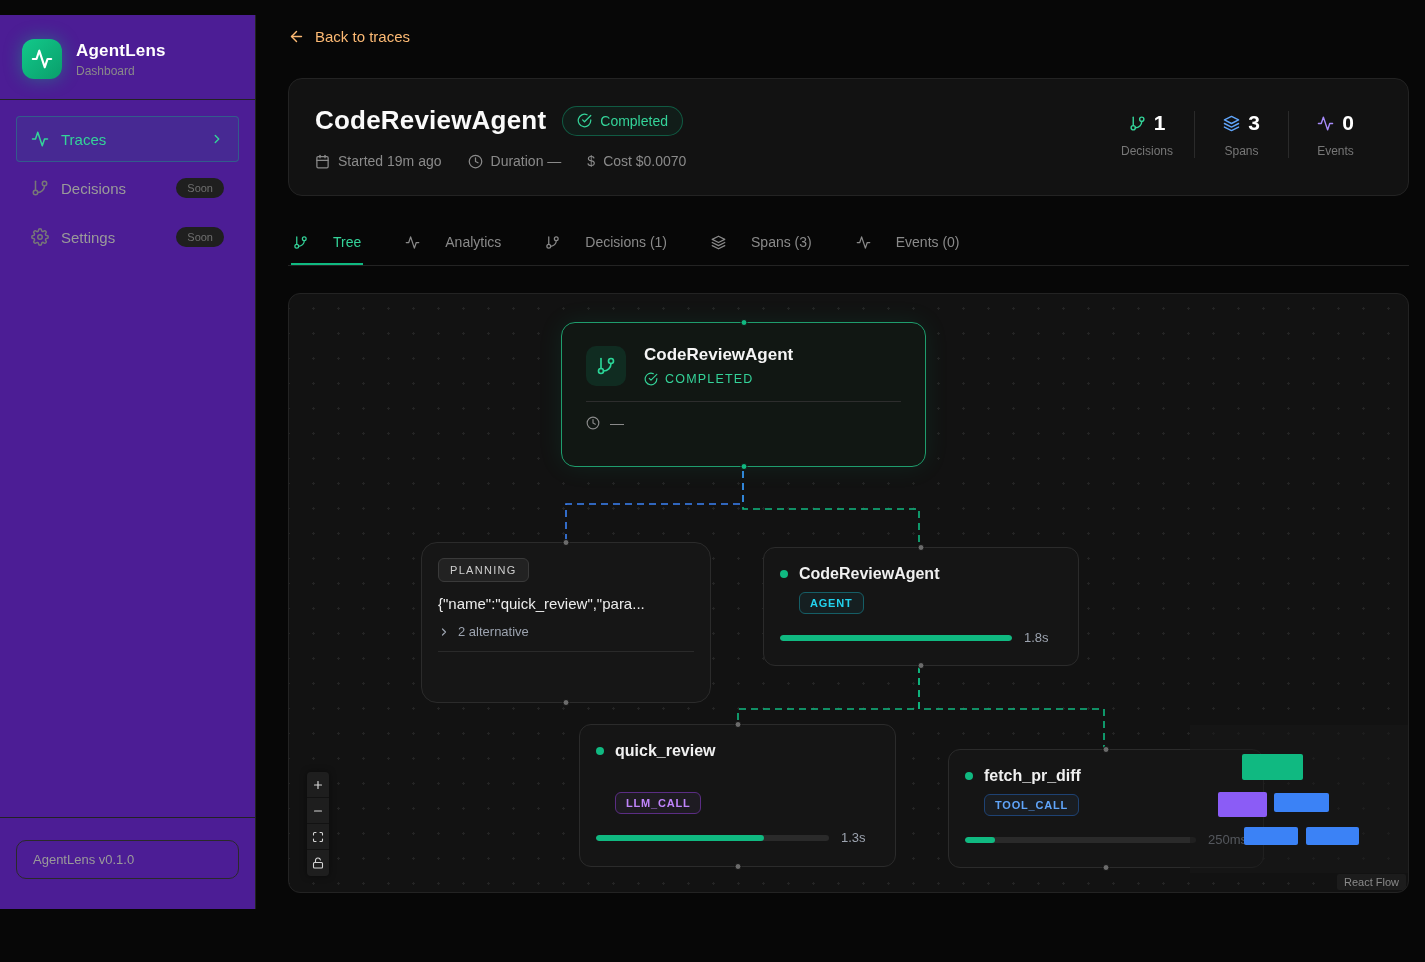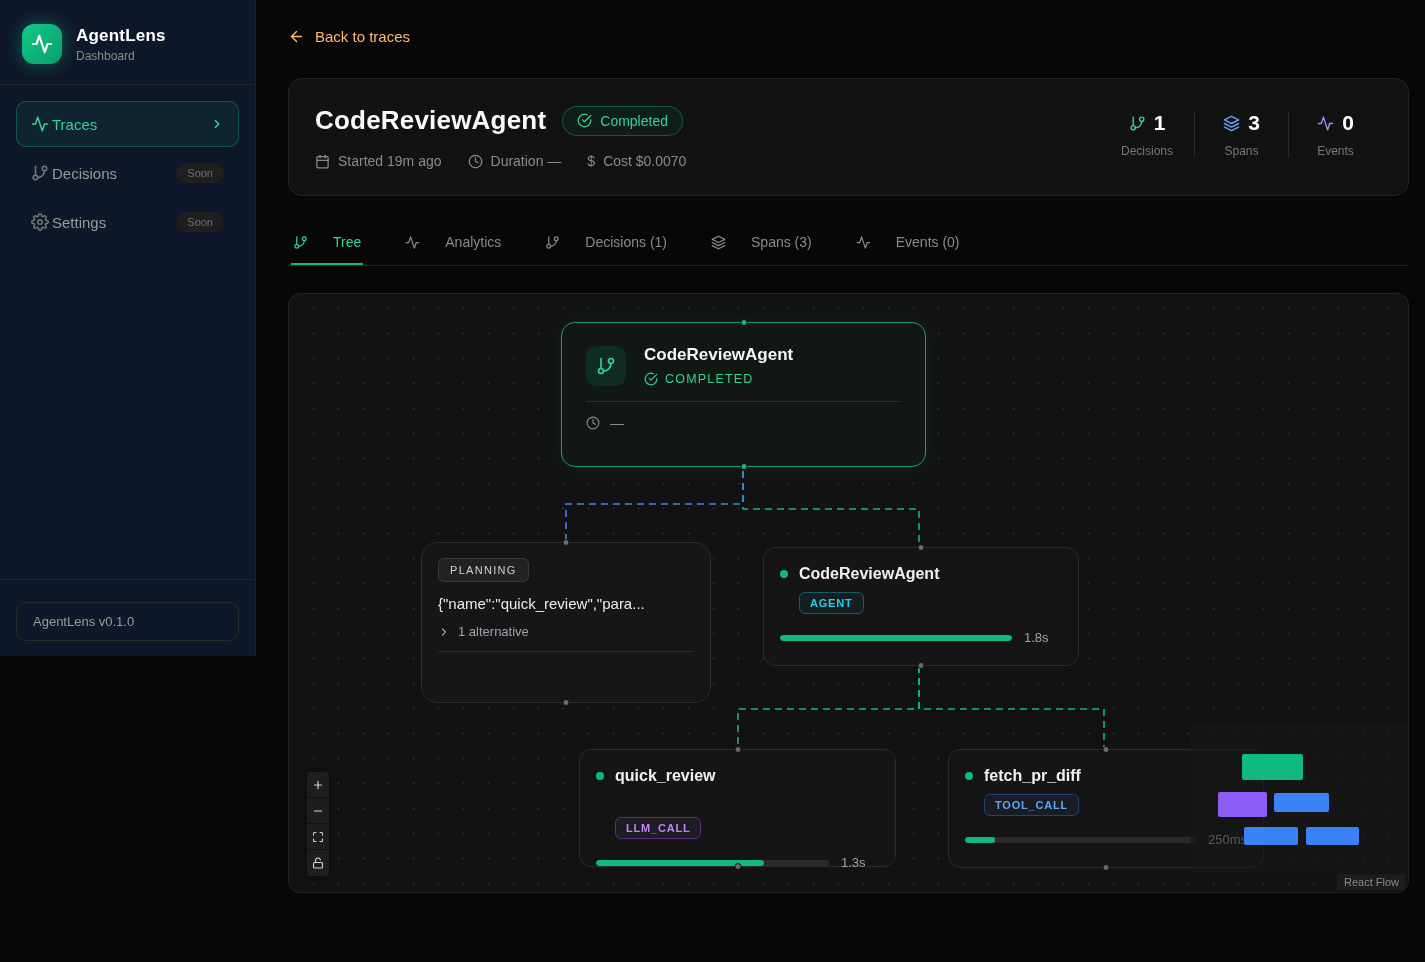--- a/index.html
+++ b/index.html
@@ -1,43 +1,43 @@
 <!DOCTYPE html>
 <html><head>
 <meta charset="utf-8">
 <style>
   * { margin:0; padding:0; box-sizing:border-box; }
   html,body { width:1425px; height:962px; background:#070707; overflow:hidden;
     font-family:"Liberation Sans", sans-serif; color:#e5e5e5; }
   svg.ic { display:block; }
 
   
-  .sidebar { position:absolute; top:0; left:0; width:256px; height:656px;
-    background:#0f172a; border-right:1px solid #222; }
+  .sidebar { position:absolute; top:15px; left:0; width:256px; height:894px;
+    background:#4c1d95; border-right:1px solid #222; }
   .brand { display:flex; align-items:center; gap:14px; padding:24px 22px 20px 22px;
     border-bottom:1px solid #232323; }
   .logo { width:40px; height:40px; border-radius:12px; flex:0 0 auto;
     background:linear-gradient(135deg,#12c98a,#0a9e6b); display:flex; align-items:center;
     justify-content:center; box-shadow:0 0 18px rgba(16,185,129,.45); color:#fff; }
   .brand-title { font-size:17px; font-weight:bold; color:#fff; letter-spacing:.2px; }
   .brand-sub { font-size:12px; color:#8a8a8a; margin-top:3px; }
   .nav { padding:16px; }
-  .nav-item { display:flex; align-items:center; gap:3px; height:46px; padding:0 14px;
-    border-radius:10px; margin-bottom:3px; font-size:15px; color:#9a9a9a; cursor:pointer;
+  .nav-item { display:flex; align-items:center; gap:12px; height:46px; padding:0 14px;
+    border-radius:4px; margin-bottom:3px; font-size:15px; color:#9a9a9a; cursor:pointer;
     border:1px solid transparent; }
   .nav-item .nico { color:#777; }
   .nav-item.active { background:rgba(16,185,129,.08); border-color:rgba(16,185,129,.35);
     color:#34d399; }
   .nav-item.active .nico { color:#34d399; }
   .nav-label { flex:1; }
   .soon { font-size:11px; color:#6f6f6f; background:#1f1f1f; border-radius:999px;
     padding:4px 11px; }
   .chev { color:#34d399; }
   .side-footer { position:absolute; left:0; right:0; bottom:0; border-top:1px solid #232323;
-    padding:22px 16px 15px 16px; }
+    padding:22px 16px 30px 16px; }
   .version-box { border:1px solid #2a2a2a; border-radius:10px; padding:11px 16px;
     font-size:13px; color:#9a9a9a; }
 
   
   .main { position:absolute; left:256px; top:0; width:1169px; padding:28px 16px 0 32px; }
   .back { display:inline-flex; align-items:center; gap:10px; color:#fdba74; font-size:15px;
     cursor:pointer; }
 
   .header-card { margin-top:29px; background:#121212; border:1px solid #232323;
     border-radius:14px; padding:26px; display:flex; justify-content:space-between; }
@@ -114,21 +114,21 @@
     font-size:11px; letter-spacing:.8px; font-weight:bold; }
   .b-agent { color:#22d3ee; border:1px solid #155e66; background:rgba(34,211,238,.06); }
   .b-llm { color:#c084fc; border:1px solid #5b2d84; background:rgba(192,132,252,.06);margin-top:32px; }
   .b-tool { color:#60a5fa; border:1px solid #1e4273; background:rgba(96,165,250,.06); }
   .sn-prog { display:flex; align-items:center; gap:12px; margin-top:16px; }
   .track { flex:1; height:6px; border-radius:3px; background:#2a2a2a; overflow:hidden; }
   .fill { height:100%; border-radius:3px; background:#10b981; }
   .sn-dur { font-size:13px; color:#9ca3af; min-width:38px; text-align:left; }
 
   #node-agent { left:474px; top:253px; width:316px; height:119px; }
-  #node-quick { left:290px; top:455px; width:317px; height:118px; }
+  #node-quick { left:290px; top:430px; width:317px; height:143px; }
   #node-fetch { left:659px; top:455px; width:316px; height:119px; }
 
   
   .controls { position:absolute; left:18px; bottom:16px; width:22px; border-radius:4px;
     overflow:hidden; box-shadow:0 0 6px rgba(0,0,0,.5); }
   .ctrl-btn { width:22px; height:26px; background:#1e1e1e; color:#d4d4d4; display:flex;
     align-items:center; justify-content:center; border-bottom:1px solid #121212;
     cursor:pointer; font-size:14px; }
   .ctrl-btn:last-child { border-bottom:none; }
 
@@ -400,21 +400,21 @@
       <span class="handle top"></span>
       <div class="dn-inner">
         <span class="dn-badge">PLANNING</span>
         <div class="dn-action">{"name":"quick_review","para...</div>
         <div class="dn-alt">
           <span>
             <svg class="ic" width="12" height="12" viewBox="0 0 24 24" fill="none" stroke="currentColor" stroke-width="2.4" stroke-linecap="round" stroke-linejoin="round">
                 <polyline points="9 18 15 12 9 6"></polyline>
               </svg>
           </span>
-          <span>1 alternative</span>
+          <span>2 alternative</span>
         </div>
         <div class="dn-div"></div>
       </div>
       <span class="handle bottom"></span>
     </div>
 
     <div class="node span-node" id="node-agent">
       <span class="handle top"></span>
       <div class="sn-title">
           <span class="dot"></span>

